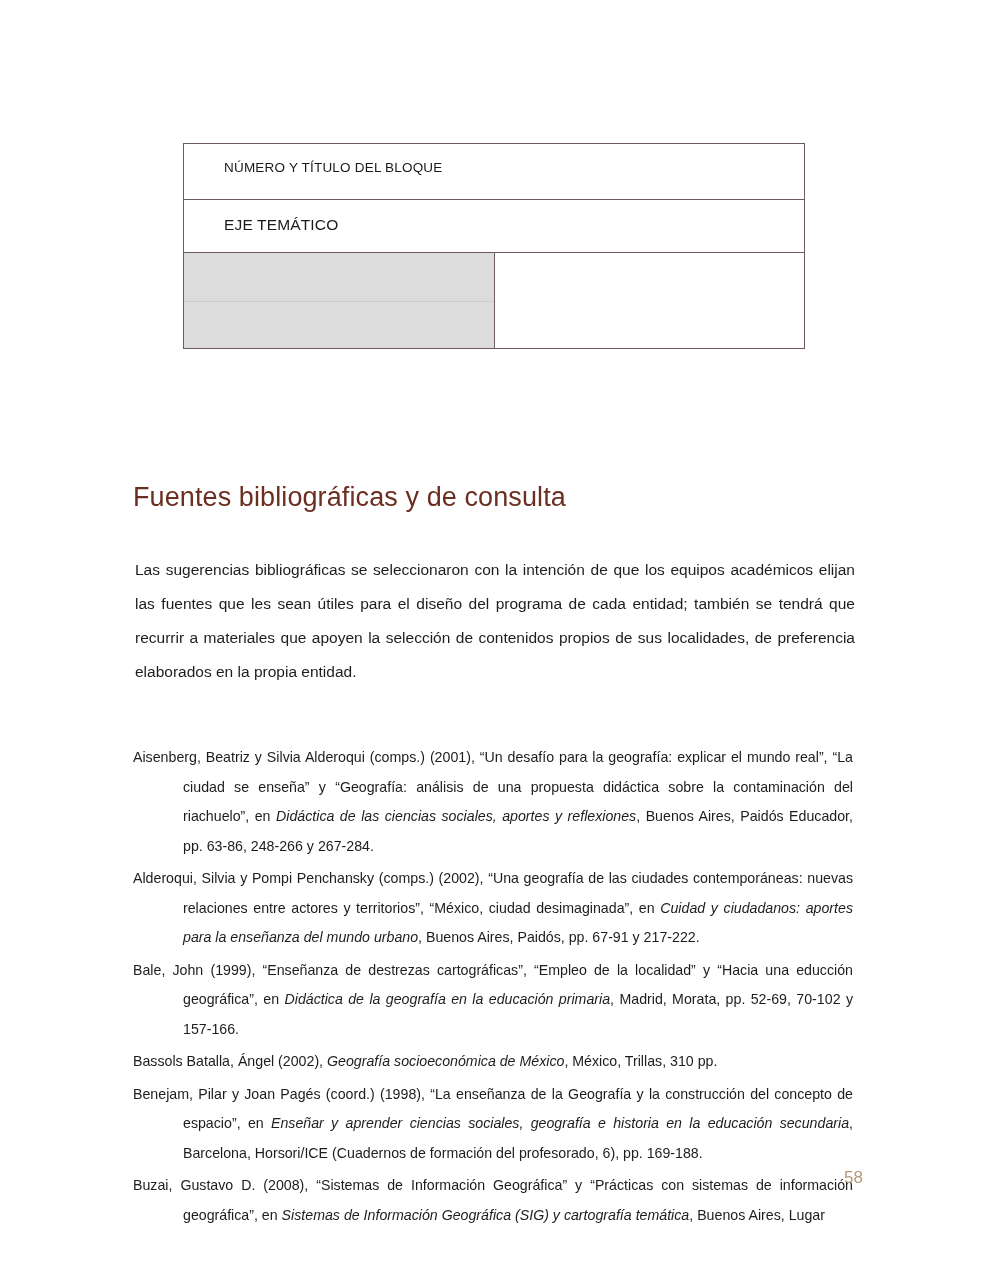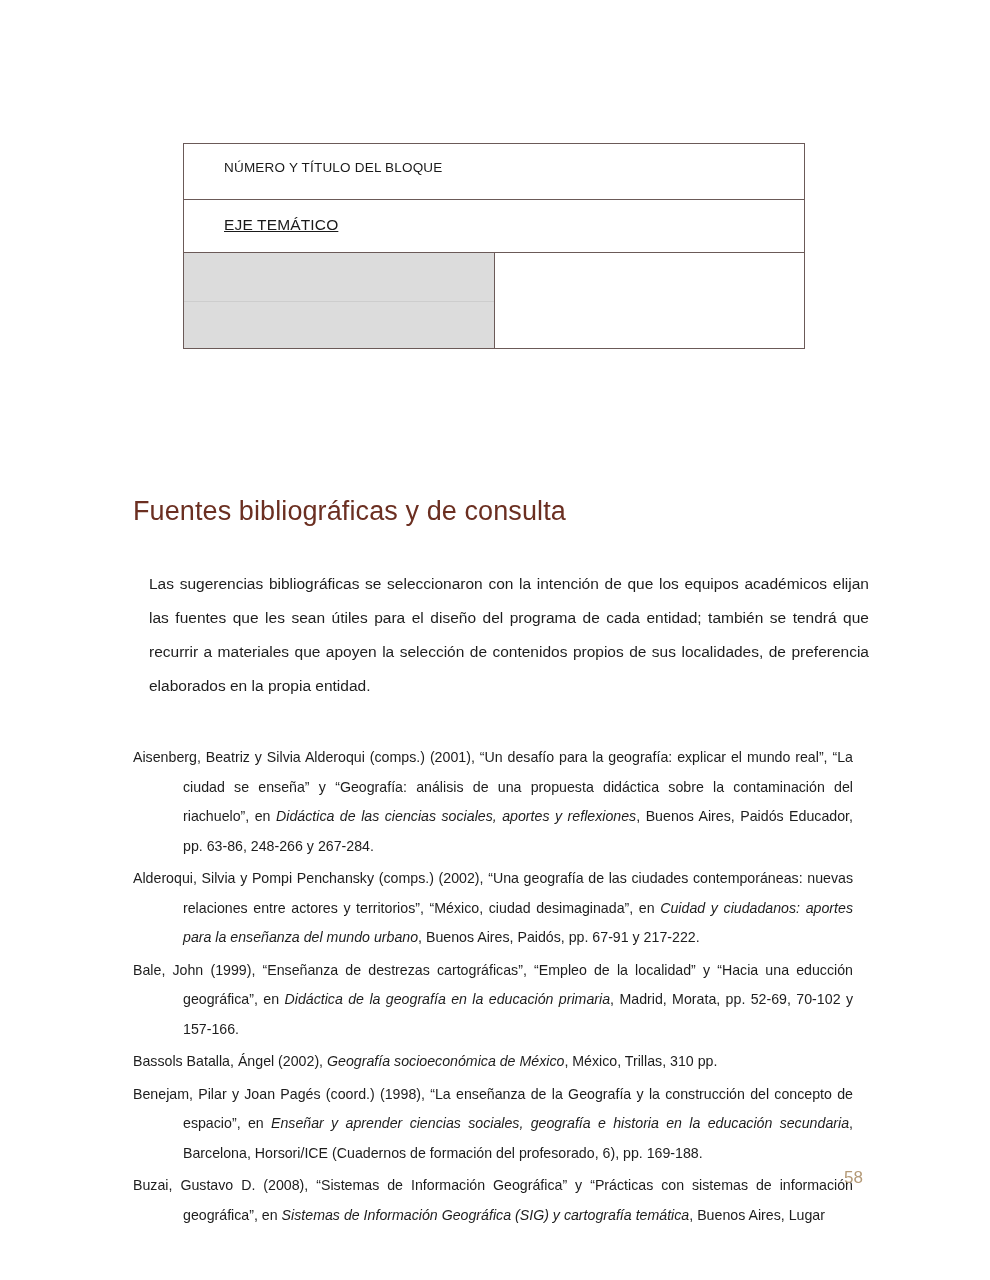--- a/index.html
+++ b/index.html
@@ -43,21 +43,20 @@
     display: block;
     white-space: nowrap;
   }
   .row-tall { height: 55px; }
   .row-mid  { height: 52px; }
 
   .smallcaps {
     font-variant: small-caps;
     font-size: 15.5px;
     letter-spacing: 0.15px;
-    text-decoration: underline;
   }
 
   .hdr-cell {
     background: #a6a6a6;
     height: 50px;
   }
   .hdr-cell .cell-label {
     color: #ffffff;
     padding-top: 15px;
   }
@@ -78,41 +77,41 @@
   }
   .body-cell-right {
     background: #ffffff;
     height: 95px;
   }
 
   
   .section-heading {
     position: absolute;
     left: 133px;
-    top: 496px;
+    top: 482px;
     font-size: 27px;
     font-weight: 400;
     color: #6b2f21;
     letter-spacing: 0.1px;
     margin: 0;
     white-space: nowrap;
   }
 
   
   .intro {
     position: absolute;
     left: 133px;
     top: 551px;
     width: 720px;
     font-size: 15.5px;
     line-height: 34px;
     color: #1d1d1d;
     text-align: justify;
     text-justify: inter-word;
-    margin: 16px;
+    margin: 2px;
   }
 
   
   .biblio {
     position: absolute;
     left: 133px;
     top: 718px;
     width: 720px;
     margin-top: 25px;
   }

